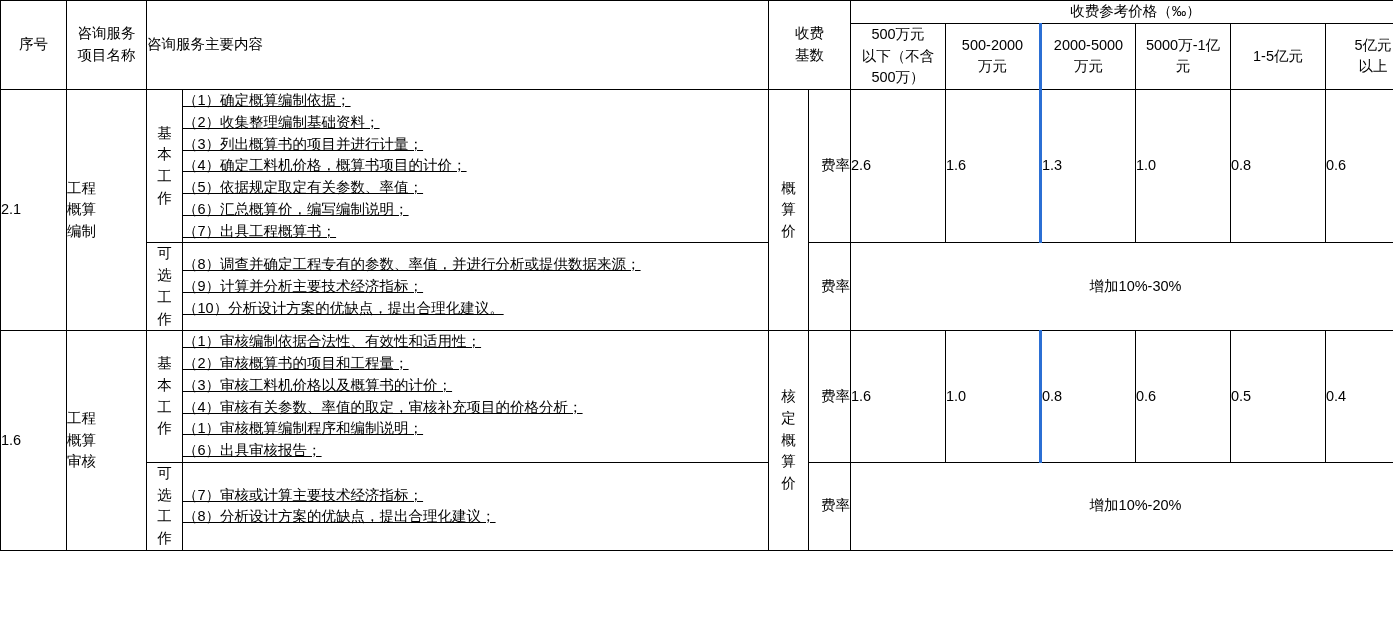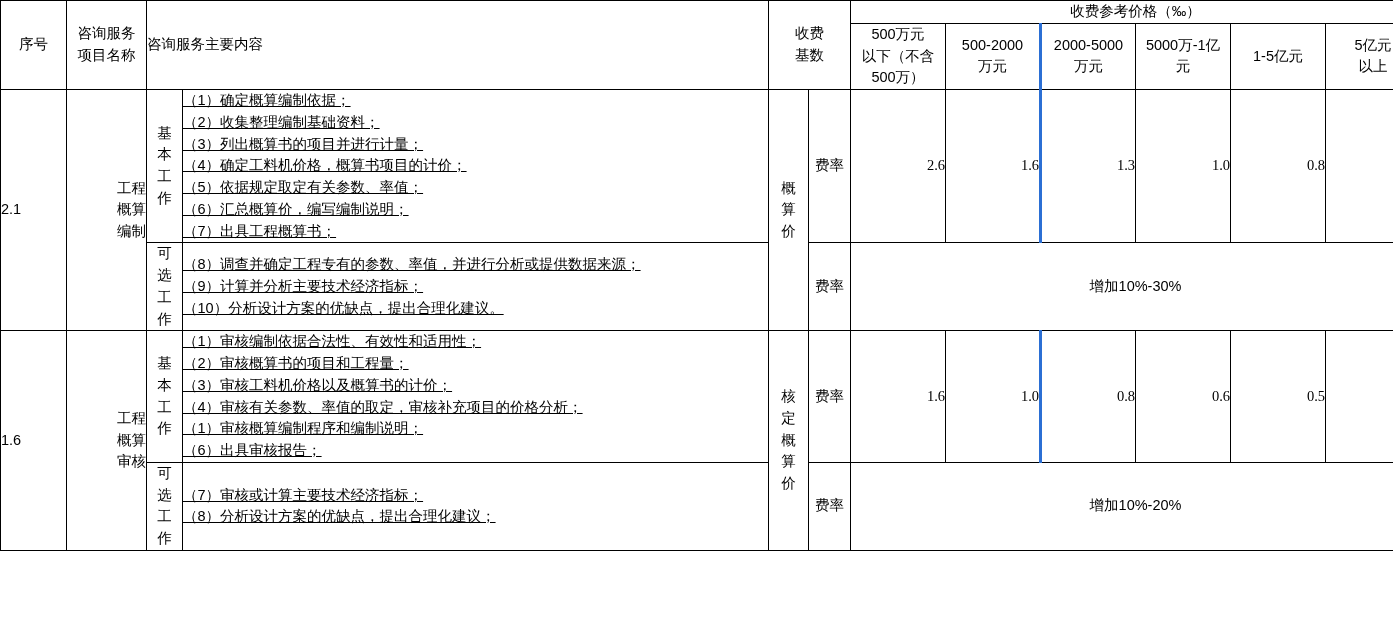--- a/index.html
+++ b/index.html
@@ -59,21 +59,21 @@
   }
   
   .blue-left {
     border-left: 3px solid #2b6fd4 !important;
   }
   
   .idx {
     font-size: 15px;
   }
   .proj-name {
-    text-align: right;
+    text-align: left;
     font-size: 15px;
     line-height: 1.6;
     padding: 0 4px;
   }
   .worktype {
     text-align: center;
     font-size: 15px;
     width: 34px;
     line-height: 1.35;
     padding: 2px 0;
@@ -92,27 +92,26 @@
     white-space: normal;
   }
   .base {
     text-align: center;
     font-size: 15px;
     line-height: 1.3;
     padding: 2px 0;
   }
   .base span { display: block; }
   .rate {
-    text-align: center;
+    text-align: right;
     font-size: 14.5px;
   }
   .num {
-    text-align: right;
-    font-size: 15px;
-    font-family: Liberation Serif, serif;
+    text-align: left;
+    font-size: 15px;
   }
   .span-note {
     text-align: center;
     font-size: 15px;
   }
 </style>
 </head>
 <body>
 
 <div class="page">

